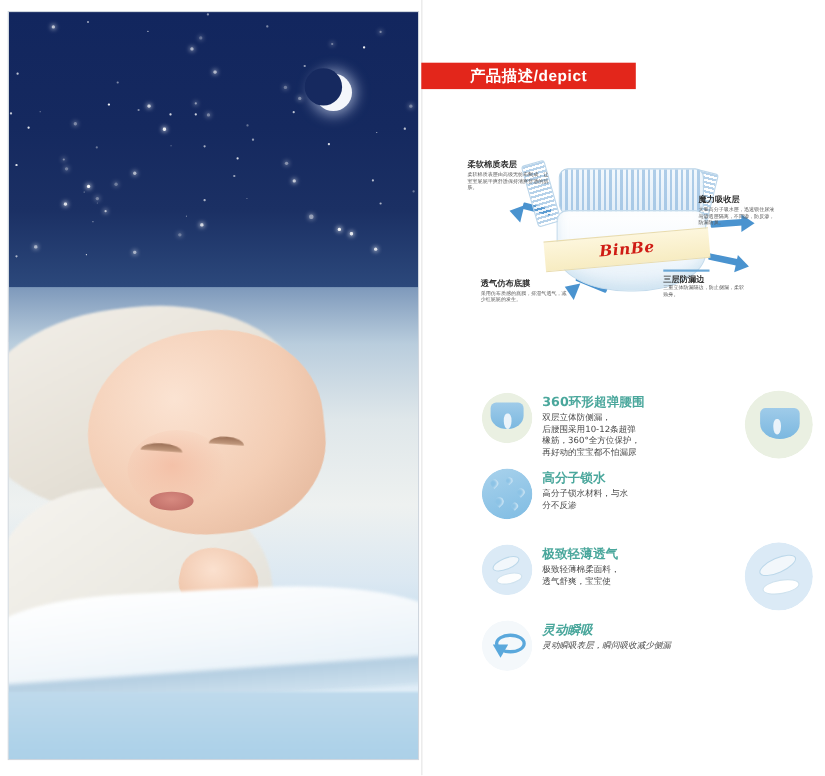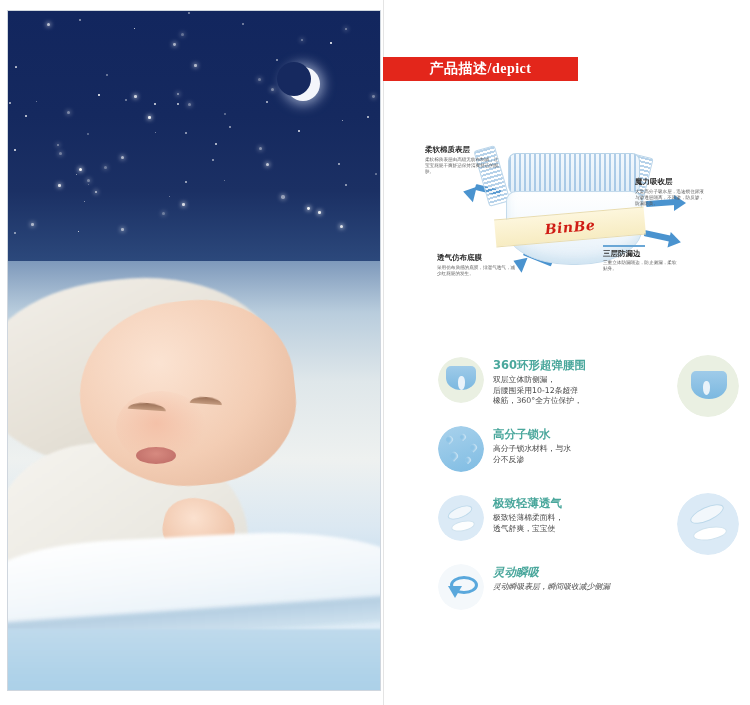--- a/index.html
+++ b/index.html
@@ -111,21 +111,21 @@
     position:absolute;left:383px;top:0;width:367px;height:705px;
     background:#fff;
   }
   .banner{
     position:absolute;left:0px;top:57px;width:195px;height:24px;
     background:#e3261b;
   }
   .banner span{
     display:block;color:#ffffff;font-size:14px;font-weight:bold;
     letter-spacing:.5px;line-height:24px;text-align:center;
-    font-family:Liberation Serif, serif;
+    font-family:Liberation Sans, sans-serif;
   }
 
   
   .diagram{position:absolute;left:20px;top:125px;width:330px;height:170px;}
   .diaper{
     position:absolute;left:95px;top:28px;width:150px;height:110px;
   }
   .diaper-top{
     position:absolute;left:10px;top:0;width:130px;height:52px;
     background:
@@ -380,20 +380,21 @@
         <div class="f-icon">
           <div class="ic-circle-green"></div>
           <div class="pants"></div>
         </div>
         <div class="f-text">
           <div class="f-title">360环形超弹腰围</div>
           <div class="f-desc">
             <div>双层立体防侧漏，</div>
             <div>后腰围采用10-12条超弹</div>
             <div>橡筋，360°全方位保护，</div>
+            <div>再好动的宝宝都不怕漏尿</div>
           </div>
         </div>
         <div class="f-art">
           <div class="ic-circle-green"></div>
           <div class="pants" style="left:14px;top:16px;width:36px;height:28px;"></div>
         </div>
       </div>
 
       <div class="feature">
         <div class="f-icon">

